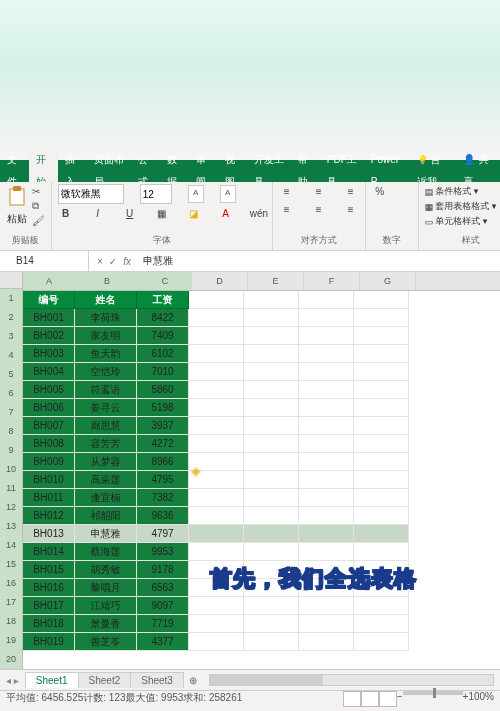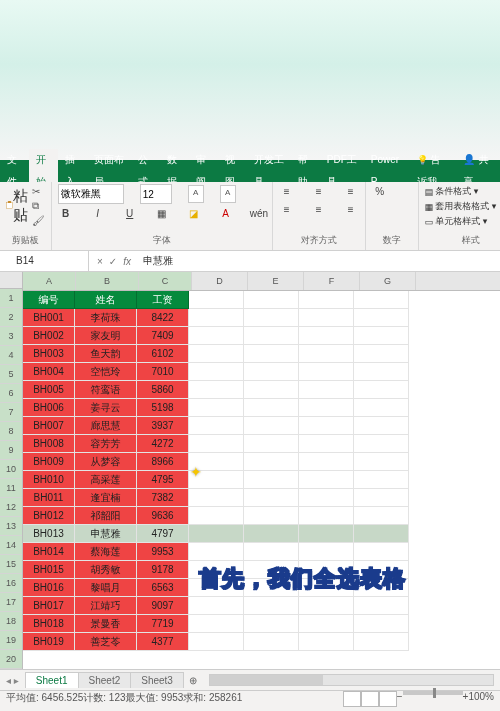--- a/index.html
+++ b/index.html
@@ -13,21 +13,21 @@
 .menuitem.tell{margin-left:4px}
 .menuitem.bulb::before{content:"💡";font-size:9px;margin-right:2px}
 .menuitem.share{margin-left:auto;padding-right:10px}
 
 
 .ribbon{display:flex;background:#f3f2f1;border-bottom:1px solid #d0d0d0;height:68px}
 .rgroup{border-right:1px solid #d8d8d8;padding:2px 6px;display:flex;flex-direction:column;justify-content:space-between}
 .rgroup .lbl{text-align:center;font-size:9px;color:#666;padding-bottom:1px}
 .clip{width:46px}
 .clip .icons{display:flex;gap:4px;align-items:center;height:44px}
-.pastebig{width:22px;height:40px;display:flex;flex-direction:row;align-items:center;justify-content:flex-start;font-size:15px;color:#333}
+.pastebig{width:22px;height:40px;display:flex;flex-direction:column;align-items:center;justify-content:space-between;font-size:10px;color:#333}
 .pastebig svg{margin-bottom:2px}
 .miniico{display:flex;flex-direction:column;gap:3px;font-size:10px;color:#555}
 .font{flex:0 0 130px}
 .fontrow{display:flex;gap:16px;align-items:center;margin-bottom:2px}
 .fsel{border:1px solid #c8c8c8;background:#fff;font-size:10px;padding:1px 2px;height:16px}
 .fname{width:60px}
 .fsize{width:26px}
 .fbtn{width:14px;height:16px;border:1px solid #c8c8c8;background:#fff;font-size:8px;line-height:14px;text-align:center;color:#555}
 .bbtn{width:16px;height:16px;font-size:10px;line-height:16px;text-align:center;color:#444}
 .align{flex:0 0 70px}
@@ -49,32 +49,32 @@
 .corner{height:18px;width:22px;border-bottom:1px solid #bdbdbd;background:#e6e6e6}
 .rowhdr{height:18px;width:22px;line-height:18px;text-align:center;font-size:9px;color:#555;border-bottom:1px solid #d4d4d4}
 .rowhdr.sel{background:#c8e0c8}
 .cols{flex:1;overflow:hidden}
 .colrow{display:flex;height:18px;background:#e6e6e6;border-bottom:1px solid #bdbdbd}
 .colhdr{line-height:18px;text-align:center;font-size:9px;color:#555;border-right:1px solid #d4d4d4}
 .colhdr.sel{background:#c8e0c8}
 .datarow{display:flex;height:18px}
 .cell{border-right:1px solid #e3e3e3;border-bottom:1px solid #e3e3e3;line-height:17px;font-size:10px;padding:0 4px;overflow:hidden;white-space:nowrap;box-sizing:border-box;text-align:center;color:#222}
 .wA{width:52px}.wB{width:62px}.wC{width:52px}.wRest{width:55px}
-.hdrcell{background:#058a3d;color:#fff;font-weight:400;border-right:1px solid #046e30;border-bottom:1px solid #046e30}
-.datacell{background:#ef4444}
+.hdrcell{background:#058a3d;color:#fff;font-weight:700;border-right:1px solid #046e30;border-bottom:1px solid #046e30}
+.datacell{background:#15803d}
 .datacell.colC{text-align:center}
 .selrow .cell{background:#c7d8c7}
 .emptycell{background:#fff}
 
 
 .cursorstar{position:absolute;left:190px;top:192px;width:16px;height:16px;pointer-events:none}
 .cursorstar::before{content:"✦";color:#f6c500;font-size:14px;text-shadow:0 0 3px rgba(0,0,0,.4)}
 
 
-.caption{position:absolute;left:199px;top:292px;font-size:22px;font-weight:700;color:#ffb400;-webkit-text-stroke:1.5px #1a3b8c;text-shadow:1px 1px 0 #1a3b8c,-1px -1px 0 #1a3b8c,1px -1px 0 #1a3b8c,-1px 1px 0 #1a3b8c;letter-spacing:1px;pointer-events:none}
+.caption{position:absolute;left:210px;top:292px;font-size:22px;font-weight:700;color:#ffb400;-webkit-text-stroke:1.5px #1a3b8c;text-shadow:1px 1px 0 #1a3b8c,-1px -1px 0 #1a3b8c,1px -1px 0 #1a3b8c,-1px 1px 0 #1a3b8c;letter-spacing:1px;pointer-events:none}
 
 
 .tabsbar{display:flex;align-items:center;height:20px;background:#f3f2f1;border-top:1px solid #ccc;font-size:10px}
 .tabnav{display:flex;gap:4px;padding:0 6px;color:#888}
 .sheettab{padding:2px 10px;border:1px solid #ccc;border-bottom:none;background:#fff;color:#0c7a43;margin-right:-1px}
 .sheettab.inactive{background:#e8e8e8;color:#666}
 .sheetadd{padding:0 6px;color:#666}
 .hscroll{flex:1;margin:0 6px;height:10px;background:#e4e4e4;border:1px solid #ccc;position:relative}
 .hscroll .thumb{position:absolute;left:0;top:0;bottom:0;width:40%;background:#cfcfcf}
 

